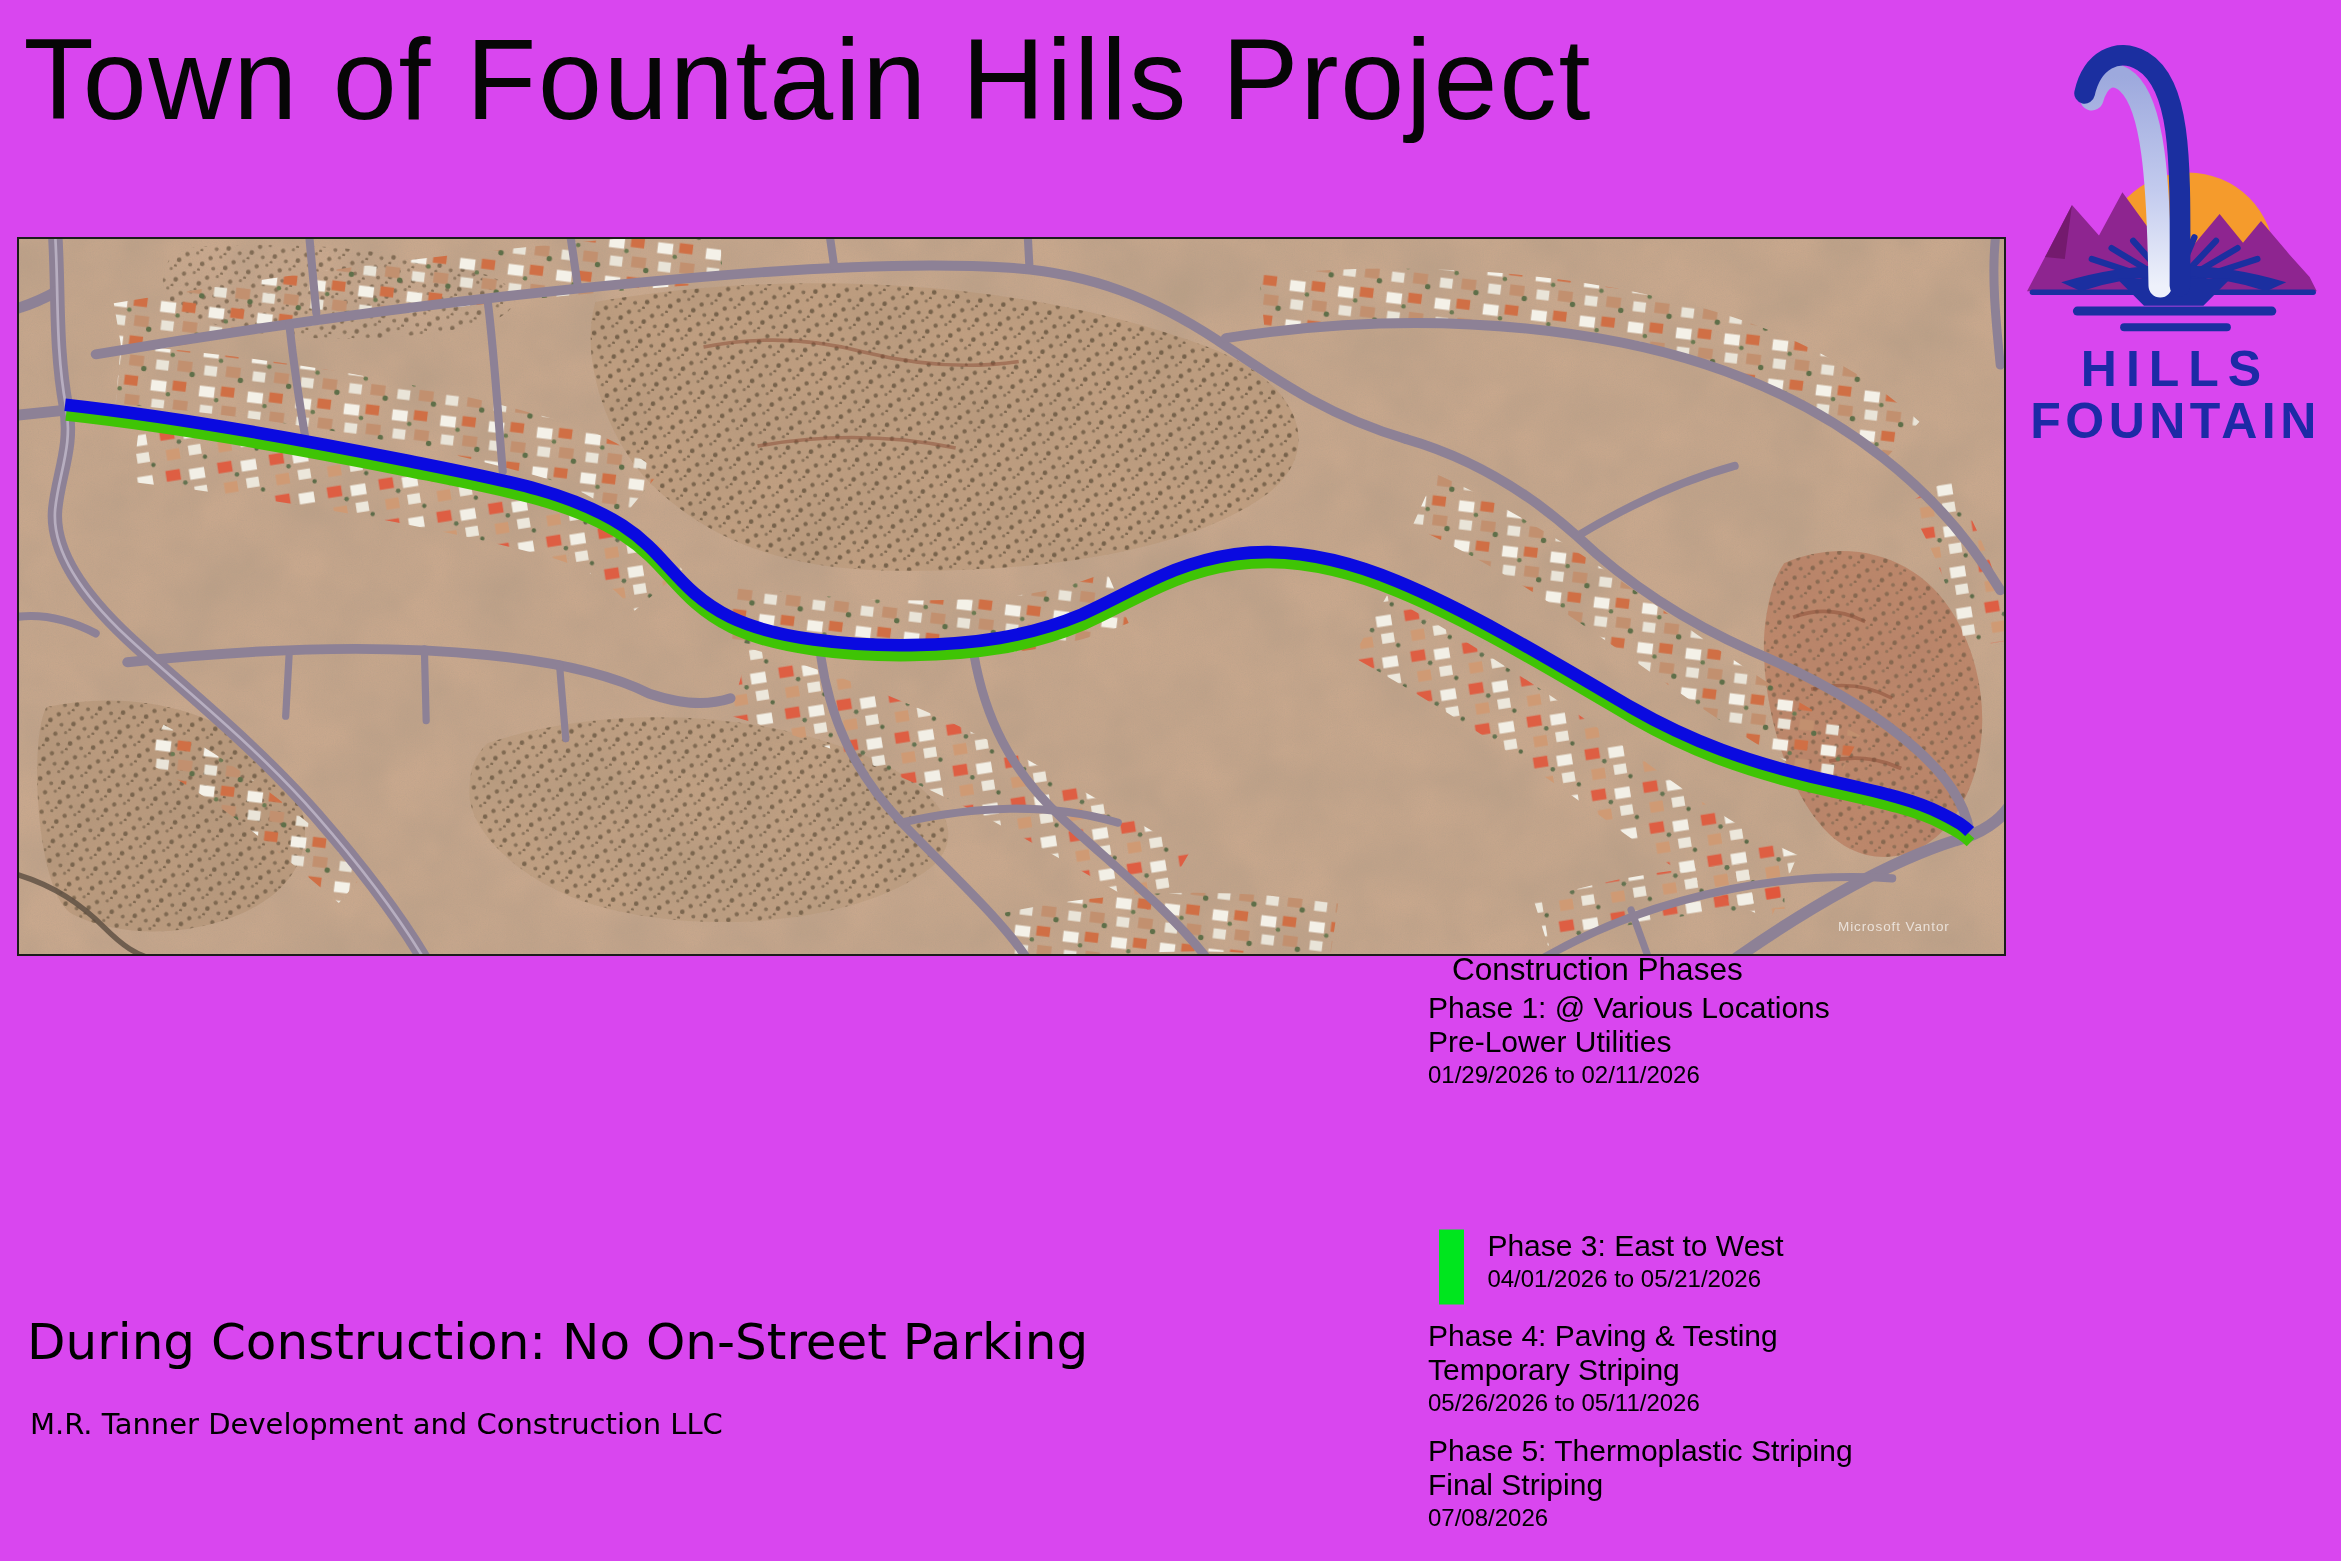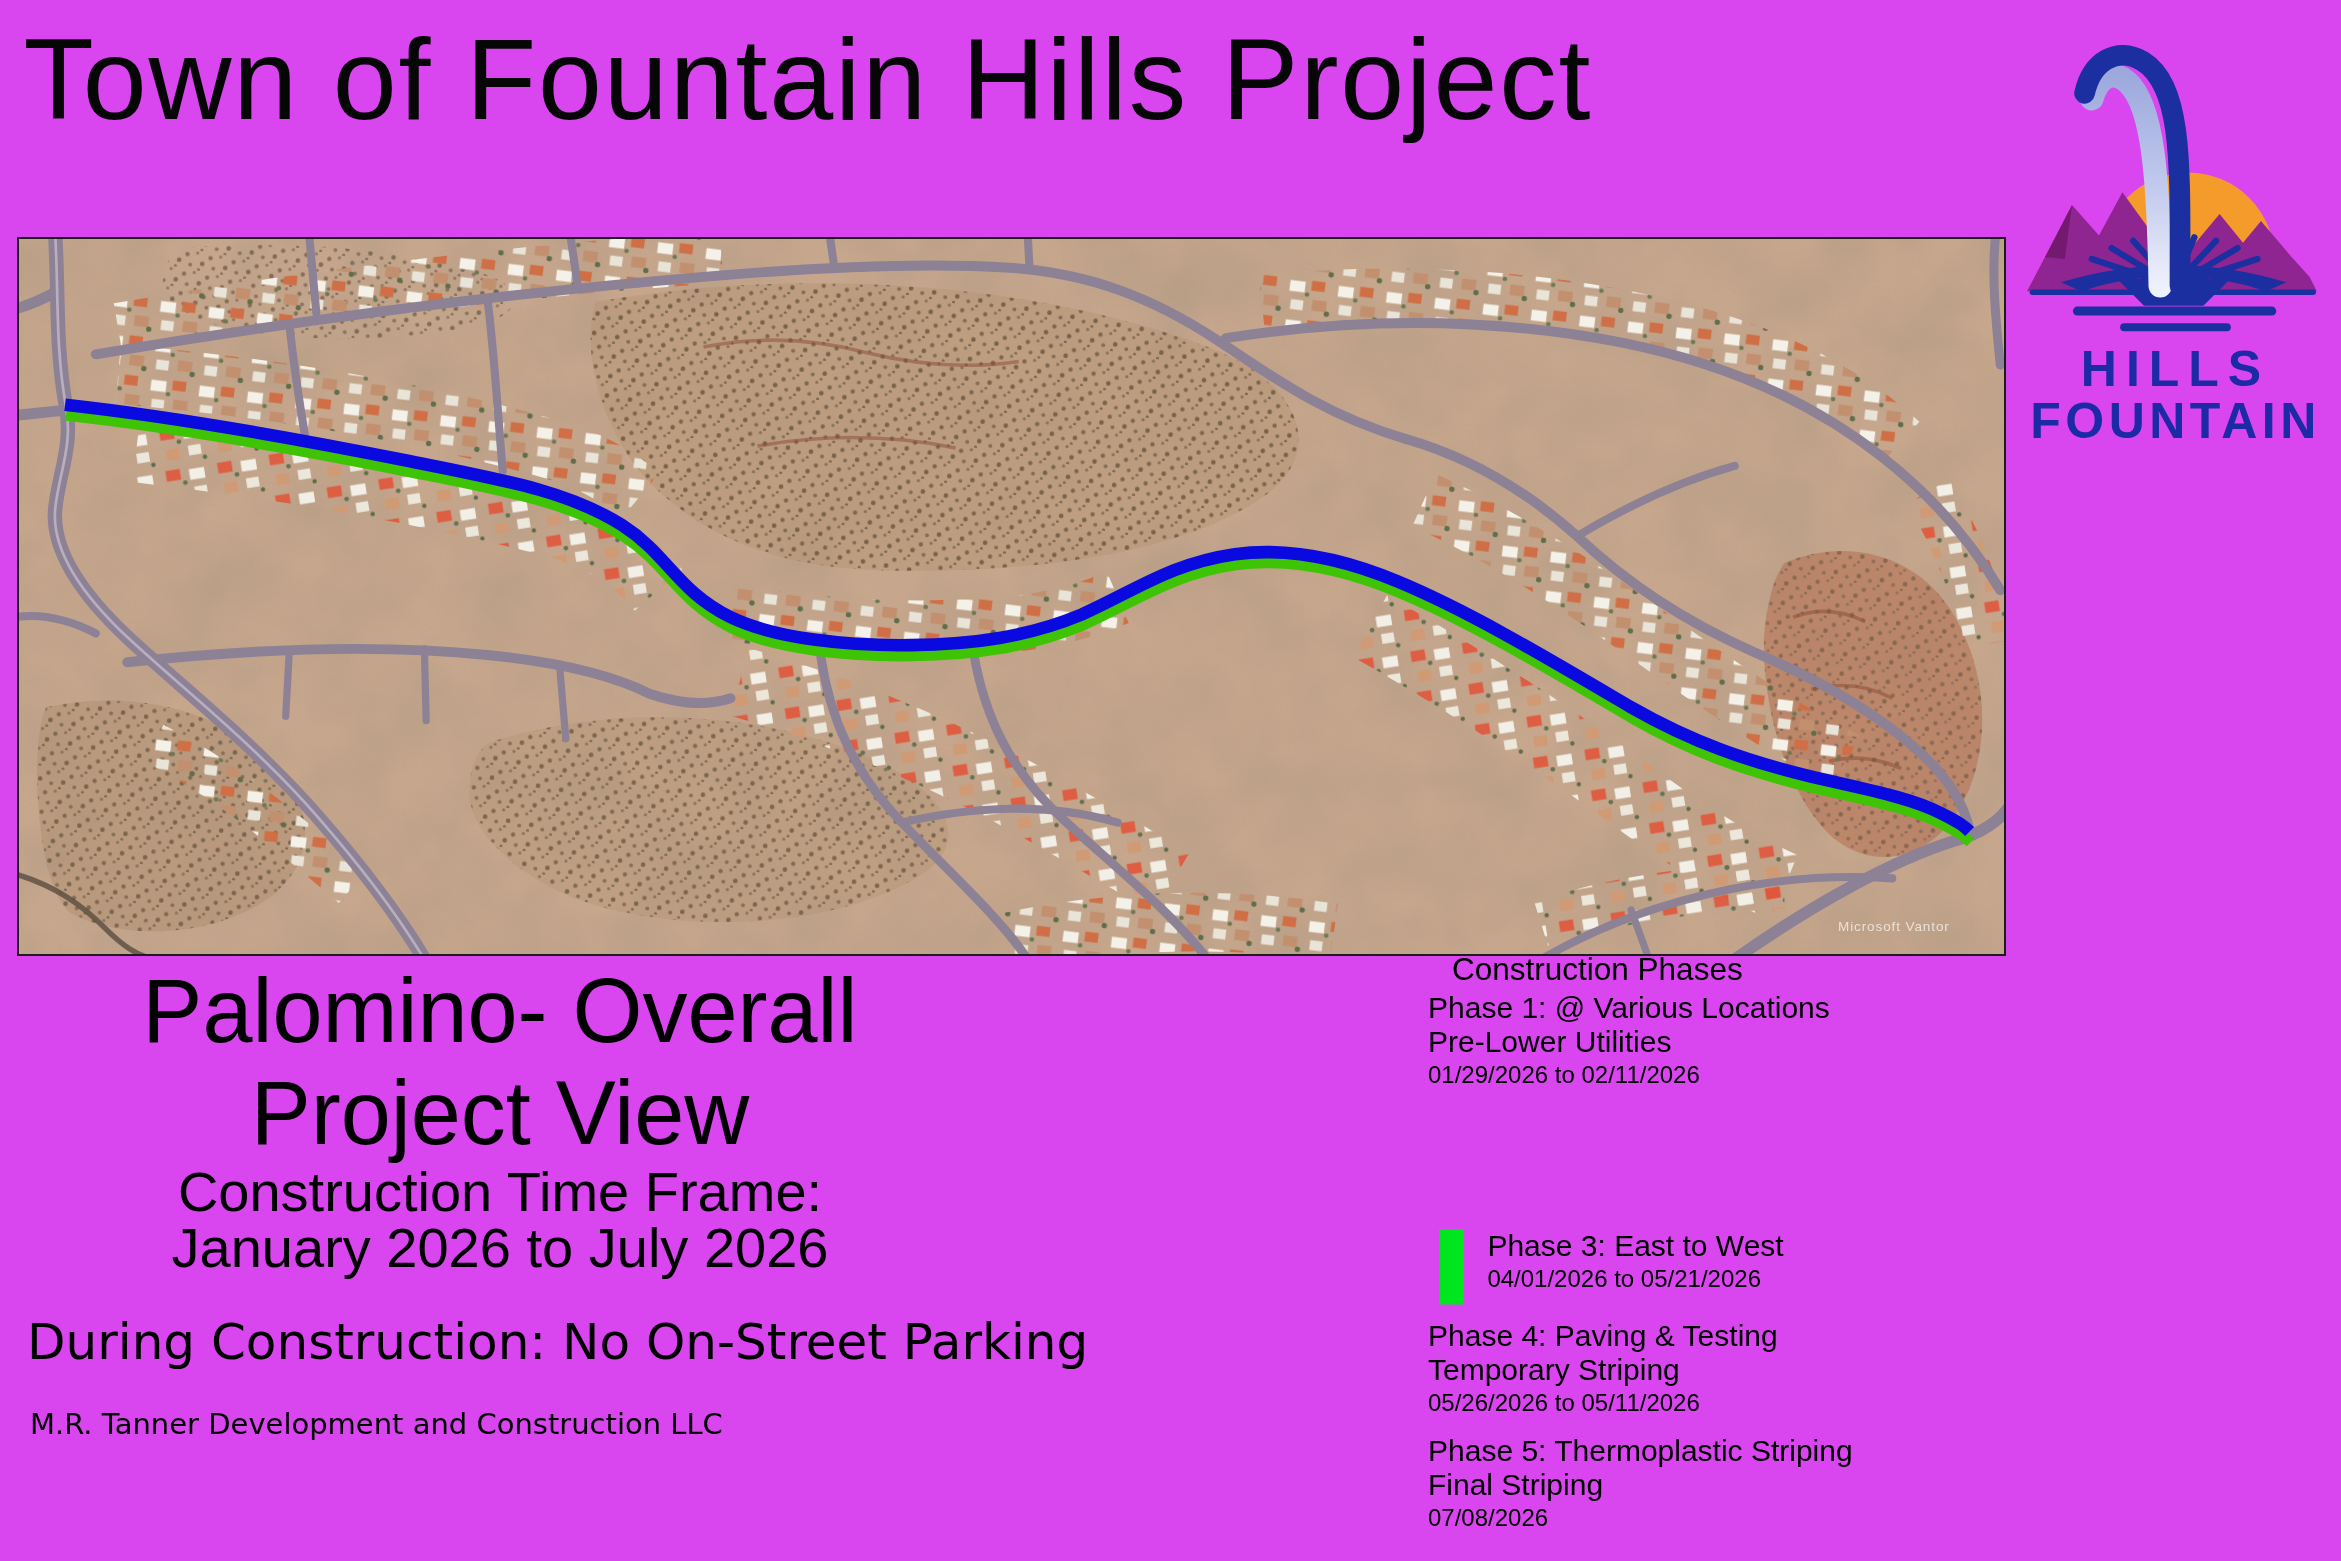--- a/index.html
+++ b/index.html
@@ -195,26 +195,20 @@
       <path d="M40,-5 C44,60 40,120 52,186 C60,230 44,260 40,300 C36,345 70,395 120,442 C180,498 260,560 330,640 C385,703 420,750 450,800" stroke="#b7aec0" stroke-width="3" fill="none"></path>
 
       <g transform="translate(1,12)">
         <path d="M51,184 C160,196 300,220 430,246 C540,268 610,280 670,318 C720,350 730,390 790,420 C840,444 920,452 990,451 C1060,450 1120,442 1180,417 C1240,390 1280,360 1350,350 C1410,342 1470,355 1530,380 C1610,413 1700,467 1790,520 C1860,560 1920,580 1990,597 C2050,611 2100,620 2135,638 C2155,648 2160,652 2166,658" fill="none" stroke-width="12" stroke="#3FC405"></path>
       </g>
       <path d="M51,184 C160,196 300,220 430,246 C540,268 610,280 670,318 C720,350 730,390 790,420 C840,444 920,452 990,451 C1060,450 1120,442 1180,417 C1240,390 1280,360 1350,350 C1410,342 1470,355 1530,380 C1610,413 1700,467 1790,520 C1860,560 1920,580 1990,597 C2050,611 2100,620 2135,638 C2155,648 2160,652 2166,658" fill="none" stroke-width="14" stroke="#0A0AE0"></path>
     </svg>
   </div>
   <div id="map-watermark">Microsoft  Vantor</div>
 
-  <div id="left-col">
-    <div class="pal-title">Palomino- Overall</div>
-    <div class="pal-title">Project View</div>
-    <div class="pal-sub">Construction Time Frame:</div>
-    <div class="pal-sub">January 2026 to July 2026</div>
-  </div>
   <div id="notice">During Construction: No On-Street Parking</div>
   <div id="contractor">M.R. Tanner Development and Construction LLC</div>
 
   <div id="legend-title">Construction Phases</div>
 
   <div id="phase1" class="phase">
     <div class="name">Phase 1: @ Various Locations</div>
     <div class="detail">Pre-Lower Utilities</div>
     <div class="date">01/29/2026 to 02/11/2026</div>
   </div>

